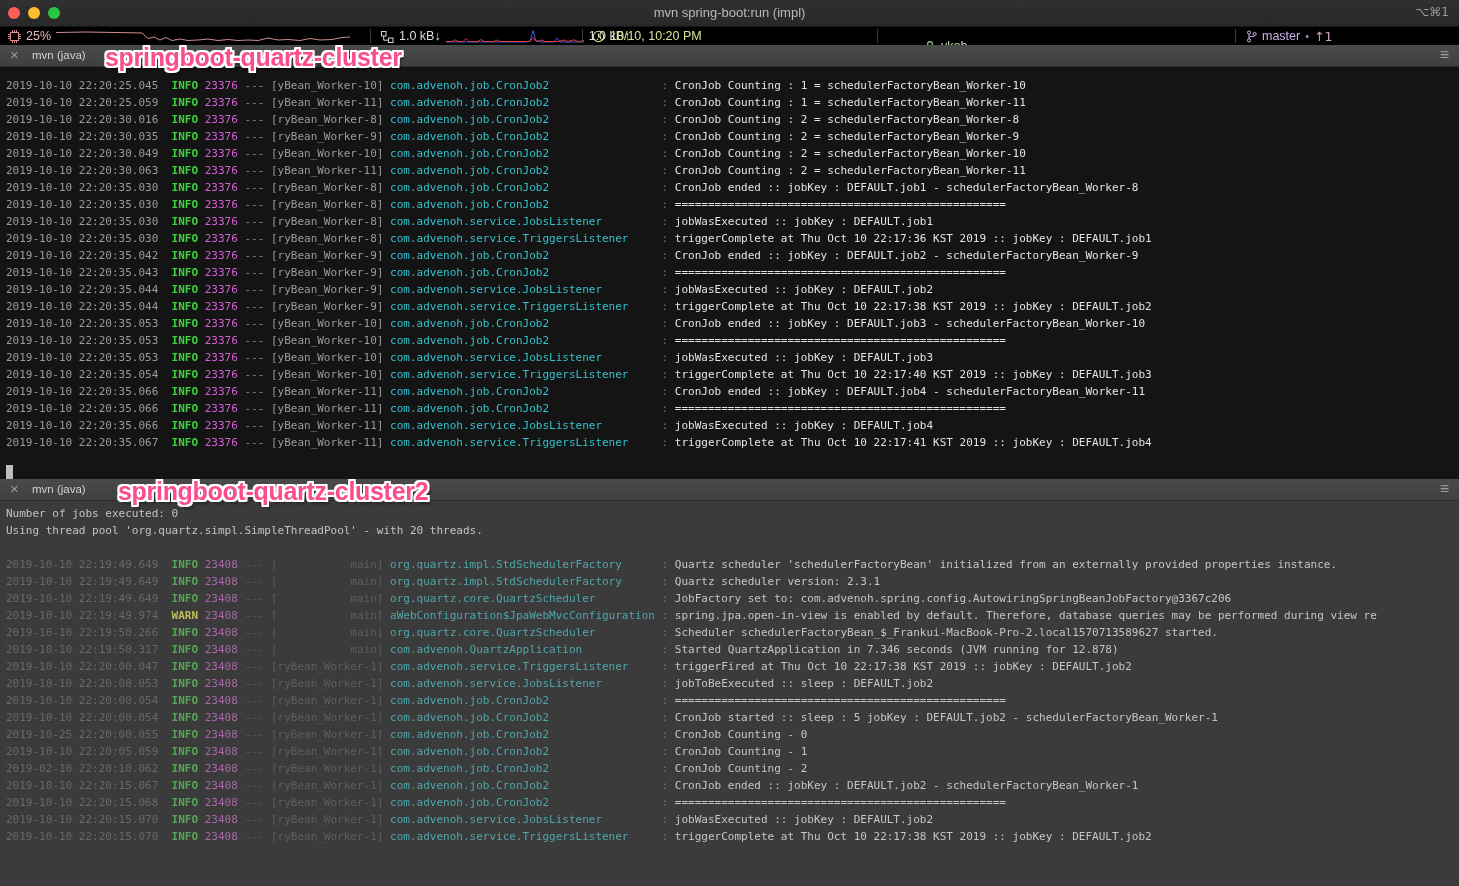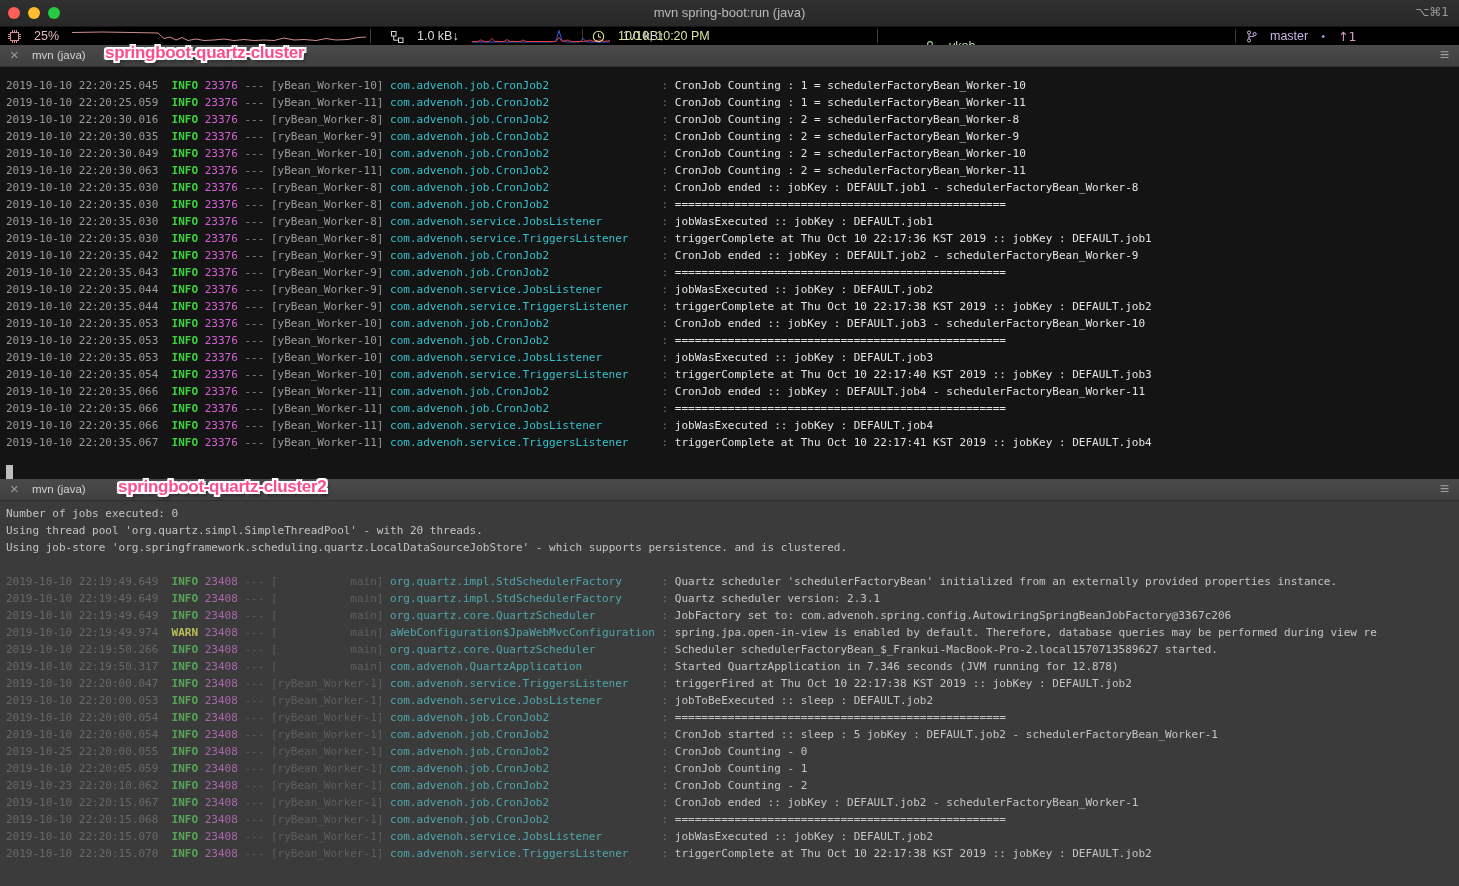--- a/index.html
+++ b/index.html
@@ -15,38 +15,38 @@
   .light.yellow { background:#febc2e; }
   .light.green  { background:#28c840; }
   .win-title { position:absolute; left:0; right:0; top:5px; text-align:center;
     font-size:13px; color:#b9b9b9; }
   .win-shortcut { position:absolute; right:10px; top:5px; font-size:12px; color:#9a9a9a;
     font-family:"DejaVu Sans", sans-serif; }
 
   
   .statusbar { position:relative; height:18px; background:#000; font-size:12.5px; }
   .statusbar .seg { position:absolute; top:0; height:18px; display:flex;
-    align-items:center; gap:13px; }
+    align-items:center; gap:5px; }
   .sb-sep { position:absolute; top:2px; width:1px; height:14px; background:#3c3c3c; }
   .cpu-label { color:#e5b9b9; }
   .net-label { color:#dedede; }
   .date-label { color:#d9e49b; }
   .user-label { color:#bedcb6; }
   .git-label  { color:#c9b3e6; }
   .git-dot    { color:#b08ad0; font-size:11px; }
   .git-ahead  { color:#d79ec4; font-family:"DejaVu Sans", sans-serif; }
 
   
   .pane-header { position:relative; height:22px;
     background:linear-gradient(#4a4a4a,#404040); border-bottom:1px solid #2e2e2e; }
   .pane-close { position:absolute; left:10px; top:1px; font-size:15px; color:#9a9a9a;
     cursor:default; }
   .pane-title { position:absolute; left:32px; top:4px; font-size:11.5px; color:#d2d2d2; }
   .pane-menu { position:absolute; right:10px; top:1px; font-size:16px; color:#a0a0a0; }
-  .annotation { position:absolute; top:-2px; font-size:17px; font-weight:bold;
+  .annotation { position:absolute; top:-2px; font-size:25px; font-weight:bold;
     letter-spacing:-0.3px; color:#fb4d8d;
     text-shadow:-2px -2px 0 #fff, 2px -2px 0 #fff, -2px 2px 0 #fff, 2px 2px 0 #fff,
       0 -2px 0 #fff, 0 2px 0 #fff, -2px 0 0 #fff, 2px 0 0 #fff, 3px 4px 3px rgba(0,0,0,.45); }
   .annotation.a1 { left:105px; }
   .annotation.a2 { left:118px; }
 
   
   .pane-body { font-family:"DejaVu Sans Mono", monospace; font-size:11px;
     padding:10px 0 0 6px; overflow:hidden; }
   .pane-body.active { background:#141414; height:395px; }
@@ -89,21 +89,21 @@
 </style>
 </head>
 <body>
 
 <div class="titlebar">
   <div class="lights">
     <div class="light red"></div>
     <div class="light yellow"></div>
     <div class="light green"></div>
   </div>
-  <div class="win-title">mvn spring-boot:run (java)</div>
+  <div class="win-title">mvn spring-boot:run (impl)</div>
   <div class="win-shortcut">⌥⌘1</div>
 </div>
 
 <div class="statusbar">
   <div class="seg" style="left:8px;">
     <svg width="13" height="13" viewBox="0 0 13 13">
       <rect x="2.5" y="2.5" width="8" height="8" fill="none" stroke="#d98f8f" stroke-width="1"></rect>
       <g stroke="#d98f8f" stroke-width="1">
         <line x1="4.5" y1="0" x2="4.5" y2="2"></line>
           <line x1="6.5" y1="0" x2="6.5" y2="2"></line>
@@ -119,21 +119,21 @@
           <line x1="11" y1="8.5" x2="13" y2="8.5"></line>
       </g>
     </svg>
     <span class="cpu-label">25%</span>
     <svg width="294" height="14" viewBox="0 0 294 14">
       <polyline fill="none" stroke="#cf8d8d" stroke-width="1" points="0,3.5 30,3 60,3.5 86,4 92,9.5 98,8 104,11 110,8.5 116,11.5 124,10 132,11.5 142,11 152,10 162,11.5 172,10.5 182,11.5 192,11 202,11.5 212,9 222,11 232,10.5 244,11.5 254,9.5 264,11 276,10.5 286,8.5 294,8"></polyline>
     </svg>
   </div>
   <div class="sb-sep" style="left:370px;"></div>
 
-  <div class="seg" style="left:391px;">
+  <div class="seg" style="left:381px;">
     <svg width="13" height="13" viewBox="0 0 13 13">
       <rect x="0.5" y="1.5" width="4.5" height="4.5" fill="none" stroke="#d8d8d8" stroke-width="1"></rect>
       <rect x="7.5" y="8" width="4.5" height="4.5" fill="none" stroke="#d8d8d8" stroke-width="1"></rect>
       <polyline points="2.7,6 2.7,10.2 7.5,10.2" fill="none" stroke="#d8d8d8" stroke-width="1"></polyline>
     </svg>
     <span class="net-label">1.0 kB↓</span>
     <svg width="138" height="14" viewBox="0 0 138 14">
       <polyline fill="none" stroke="#3c5ae0" stroke-width="1" points="0,13 80,13 84,12 87,1.5 90,12 94,13 108,13 111,9 114,13 138,13"></polyline>
       <polyline fill="none" stroke="#e03c3c" stroke-width="1" points="0,12.5 6,12.5 9,10.8 12,12.5 17,12.5 20,9.5 23,12.5 32,12.5 35,10.5 38,12.5 48,12.5 51,11 54,12.5 68,12.5 84,12.5 87,8.5 90,12.5 96,11 99,12.5 112,12.5 118,11 122,12.5 128,10.8 132,12.5 138,11.5"></polyline>
     </svg>
@@ -233,21 +233,20 @@
   <span class="pane-title">mvn (java)</span>
   <span class="annotation a2">springboot-quartz-cluster2</span>
   <span class="pane-menu">≡</span>
 </div>
 <div class="pane-body dim">
 
     <div class="line"><span class="f plain">Number of jobs executed: 0</span></div>
 
     <div class="line"><span class="f plain">Using thread pool 'org.quartz.simpl.SimpleThreadPool' - with 20 threads.</span></div>
 
-    <div class="line"><span class="f plain">Using job-store 'org.springframework.scheduling.quartz.LocalDataSourceJobStore' - which supports persistence. and is clustered.</span></div>
 
     <div class="line"></div>
 
     <div class="line" data-level="INFO"><span class="f ts">2019-10-10 22:19:49.649</span><span class="f level">INFO</span><span class="f pid">23408</span><span class="f dashes">---</span><span class="f thread">[           main]</span><span class="f logger">org.quartz.impl.StdSchedulerFactory</span><span class="f colon">: </span><span class="f msg">Quartz scheduler 'schedulerFactoryBean' initialized from an externally provided properties instance.</span></div>
 
     <div class="line" data-level="INFO"><span class="f ts">2019-10-10 22:19:49.649</span><span class="f level">INFO</span><span class="f pid">23408</span><span class="f dashes">---</span><span class="f thread">[           main]</span><span class="f logger">org.quartz.impl.StdSchedulerFactory</span><span class="f colon">: </span><span class="f msg">Quartz scheduler version: 2.3.1</span></div>
 
     <div class="line" data-level="INFO"><span class="f ts">2019-10-10 22:19:49.649</span><span class="f level">INFO</span><span class="f pid">23408</span><span class="f dashes">---</span><span class="f thread">[           main]</span><span class="f logger">org.quartz.core.QuartzScheduler</span><span class="f colon">: </span><span class="f msg">JobFactory set to: com.advenoh.spring.config.AutowiringSpringBeanJobFactory@3367c206</span></div>
 
     <div class="line" data-level="WARN"><span class="f ts">2019-10-10 22:19:49.974</span><span class="f level">WARN</span><span class="f pid">23408</span><span class="f dashes">---</span><span class="f thread">[           main]</span><span class="f logger">aWebConfiguration$JpaWebMvcConfiguration</span><span class="f colon">: </span><span class="f msg">spring.jpa.open-in-view is enabled by default. Therefore, database queries may be performed during view re</span></div>
@@ -262,21 +261,21 @@
     <div class="line" data-level="INFO"><span class="f ts">2019-10-10 22:20:00.053</span><span class="f level">INFO</span><span class="f pid">23408</span><span class="f dashes">---</span><span class="f thread">[ryBean_Worker-1]</span><span class="f logger">com.advenoh.service.JobsListener</span><span class="f colon">: </span><span class="f msg">jobToBeExecuted :: sleep : DEFAULT.job2</span></div>
 
     <div class="line" data-level="INFO"><span class="f ts">2019-10-10 22:20:00.054</span><span class="f level">INFO</span><span class="f pid">23408</span><span class="f dashes">---</span><span class="f thread">[ryBean_Worker-1]</span><span class="f logger">com.advenoh.job.CronJob2</span><span class="f colon">: </span><span class="f msg">==================================================</span></div>
 
     <div class="line" data-level="INFO"><span class="f ts">2019-10-10 22:20:00.054</span><span class="f level">INFO</span><span class="f pid">23408</span><span class="f dashes">---</span><span class="f thread">[ryBean_Worker-1]</span><span class="f logger">com.advenoh.job.CronJob2</span><span class="f colon">: </span><span class="f msg">CronJob started :: sleep : 5 jobKey : DEFAULT.job2 - schedulerFactoryBean_Worker-1</span></div>
 
     <div class="line" data-level="INFO"><span class="f ts">2019-10-25 22:20:00.055</span><span class="f level">INFO</span><span class="f pid">23408</span><span class="f dashes">---</span><span class="f thread">[ryBean_Worker-1]</span><span class="f logger">com.advenoh.job.CronJob2</span><span class="f colon">: </span><span class="f msg">CronJob Counting - 0</span></div>
 
     <div class="line" data-level="INFO"><span class="f ts">2019-10-10 22:20:05.059</span><span class="f level">INFO</span><span class="f pid">23408</span><span class="f dashes">---</span><span class="f thread">[ryBean_Worker-1]</span><span class="f logger">com.advenoh.job.CronJob2</span><span class="f colon">: </span><span class="f msg">CronJob Counting - 1</span></div>
 
-    <div class="line" data-level="INFO"><span class="f ts">2019-10-23 22:20:10.062</span><span class="f level">INFO</span><span class="f pid">23408</span><span class="f dashes">---</span><span class="f thread">[ryBean_Worker-1]</span><span class="f logger">com.advenoh.job.CronJob2</span><span class="f colon">: </span><span class="f msg">CronJob Counting - 2</span></div>
+    <div class="line" data-level="INFO"><span class="f ts">2019-02-10 22:20:10.062</span><span class="f level">INFO</span><span class="f pid">23408</span><span class="f dashes">---</span><span class="f thread">[ryBean_Worker-1]</span><span class="f logger">com.advenoh.job.CronJob2</span><span class="f colon">: </span><span class="f msg">CronJob Counting - 2</span></div>
 
     <div class="line" data-level="INFO"><span class="f ts">2019-10-10 22:20:15.067</span><span class="f level">INFO</span><span class="f pid">23408</span><span class="f dashes">---</span><span class="f thread">[ryBean_Worker-1]</span><span class="f logger">com.advenoh.job.CronJob2</span><span class="f colon">: </span><span class="f msg">CronJob ended :: jobKey : DEFAULT.job2 - schedulerFactoryBean_Worker-1</span></div>
 
     <div class="line" data-level="INFO"><span class="f ts">2019-10-10 22:20:15.068</span><span class="f level">INFO</span><span class="f pid">23408</span><span class="f dashes">---</span><span class="f thread">[ryBean_Worker-1]</span><span class="f logger">com.advenoh.job.CronJob2</span><span class="f colon">: </span><span class="f msg">==================================================</span></div>
 
     <div class="line" data-level="INFO"><span class="f ts">2019-10-10 22:20:15.070</span><span class="f level">INFO</span><span class="f pid">23408</span><span class="f dashes">---</span><span class="f thread">[ryBean_Worker-1]</span><span class="f logger">com.advenoh.service.JobsListener</span><span class="f colon">: </span><span class="f msg">jobWasExecuted :: jobKey : DEFAULT.job2</span></div>
 
     <div class="line" data-level="INFO"><span class="f ts">2019-10-10 22:20:15.070</span><span class="f level">INFO</span><span class="f pid">23408</span><span class="f dashes">---</span><span class="f thread">[ryBean_Worker-1]</span><span class="f logger">com.advenoh.service.TriggersListener</span><span class="f colon">: </span><span class="f msg">triggerComplete at Thu Oct 10 22:17:38 KST 2019 :: jobKey : DEFAULT.job2</span></div>
   </div>
 

